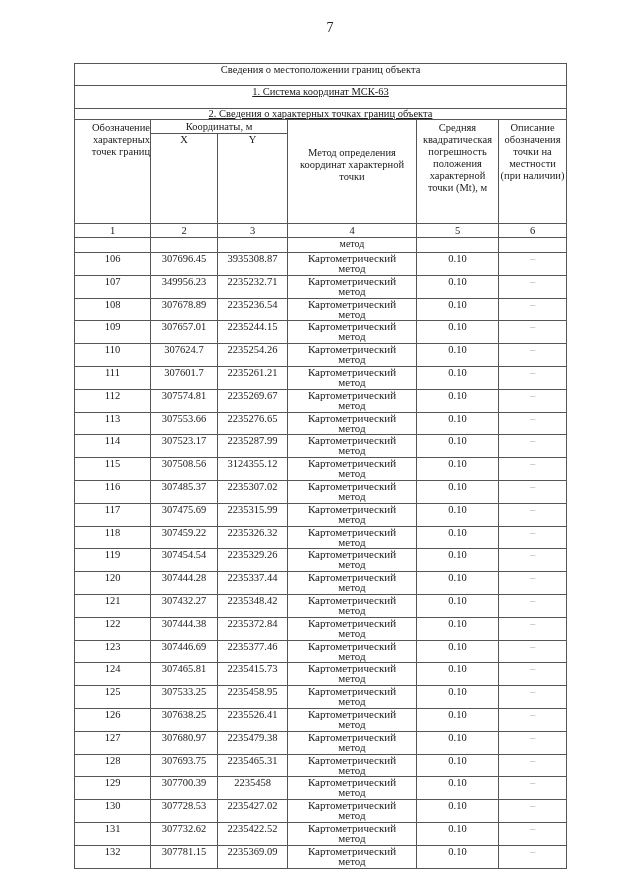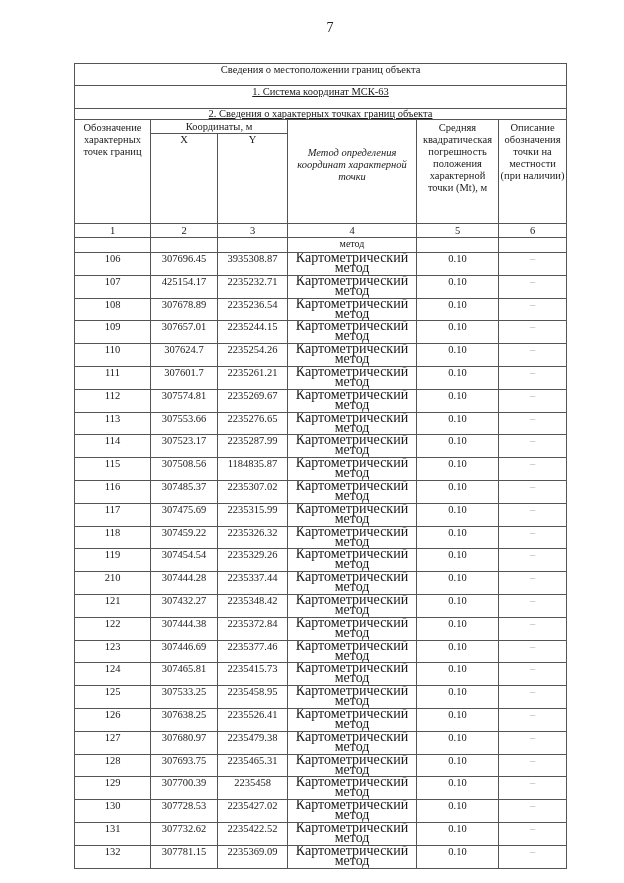--- a/index.html
+++ b/index.html
@@ -71,25 +71,25 @@
       vertical-align: middle;
     }
     .row-head2 td.xy {
       padding-bottom: 18px;
     }
     td.head-tall {
       line-height: 12px;
     }
     td.head-tall.c1 {
       padding-top: 2px;
+      text-align: right;
     }
     td.head-tall.c4 {
       vertical-align: top;
       padding-top: 27px;
-      font-style: italic;
     }
     td.head-tall.c5,
     td.head-tall.c6 {
       vertical-align: top;
       padding-top: 2px;
     }
     .row-nums td {
       height: 13px;
       line-height: 13px;
       vertical-align: middle;
@@ -100,21 +100,21 @@
       font-size: 10px;
     }
     .row-data td {
       height: 20.8px;
       line-height: 10.5px;
     }
     .row-data td.num {
       padding-top: 1px;
     }
     .row-data td.method {
-      font-size: 14px;
+      font-size: 11px;
       line-height: 10px;
     }
     .row-data td.dash {
       color: #aaa;
       padding-top: 1px;
     }
   </style>
 </head>
 <body>
 
@@ -172,21 +172,21 @@
         <td class="num">3935308.87</td>
         <td class="method">
           <div>Картометрический</div>
           <div>метод</div>
         </td>
         <td class="num">0.10</td>
         <td class="dash">–</td>
       </tr>
       <tr class="row-data">
         <td class="num">107</td>
-        <td class="num">425154.17</td>
+        <td class="num">349956.23</td>
         <td class="num">2235232.71</td>
         <td class="method">
           <div>Картометрический</div>
           <div>метод</div>
         </td>
         <td class="num">0.10</td>
         <td class="dash">–</td>
       </tr>
       <tr class="row-data">
         <td class="num">108</td>
@@ -261,21 +261,21 @@
         <td class="method">
           <div>Картометрический</div>
           <div>метод</div>
         </td>
         <td class="num">0.10</td>
         <td class="dash">–</td>
       </tr>
       <tr class="row-data">
         <td class="num">115</td>
         <td class="num">307508.56</td>
-        <td class="num">1184835.87</td>
+        <td class="num">3124355.12</td>
         <td class="method">
           <div>Картометрический</div>
           <div>метод</div>
         </td>
         <td class="num">0.10</td>
         <td class="dash">–</td>
       </tr>
       <tr class="row-data">
         <td class="num">116</td>
         <td class="num">307485.37</td>
@@ -314,21 +314,21 @@
         <td class="num">307454.54</td>
         <td class="num">2235329.26</td>
         <td class="method">
           <div>Картометрический</div>
           <div>метод</div>
         </td>
         <td class="num">0.10</td>
         <td class="dash">–</td>
       </tr>
       <tr class="row-data">
-        <td class="num">210</td>
+        <td class="num">120</td>
         <td class="num">307444.28</td>
         <td class="num">2235337.44</td>
         <td class="method">
           <div>Картометрический</div>
           <div>метод</div>
         </td>
         <td class="num">0.10</td>
         <td class="dash">–</td>
       </tr>
       <tr class="row-data">

